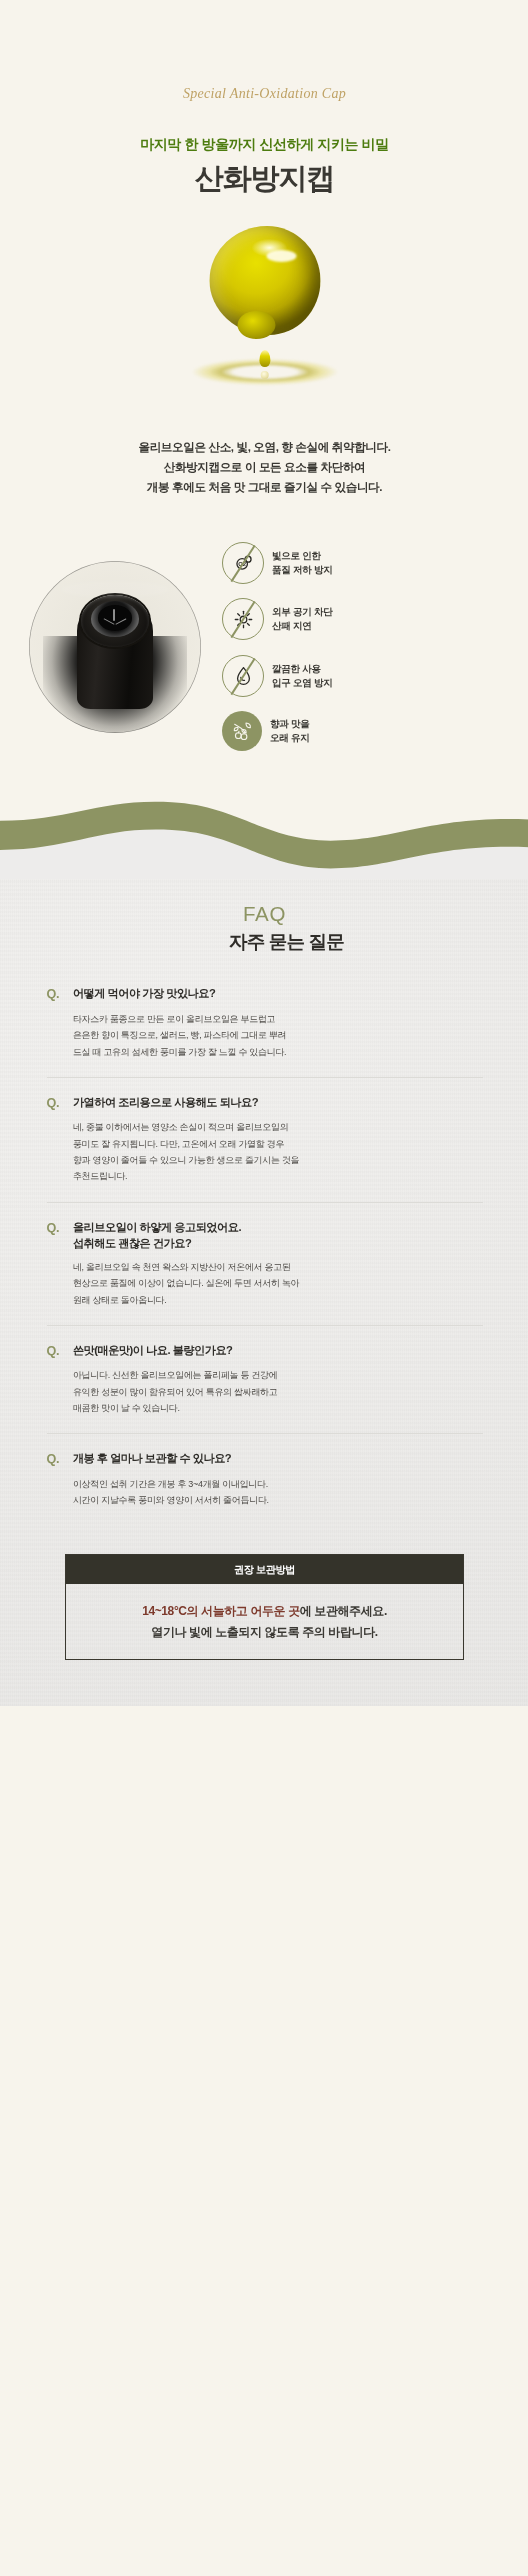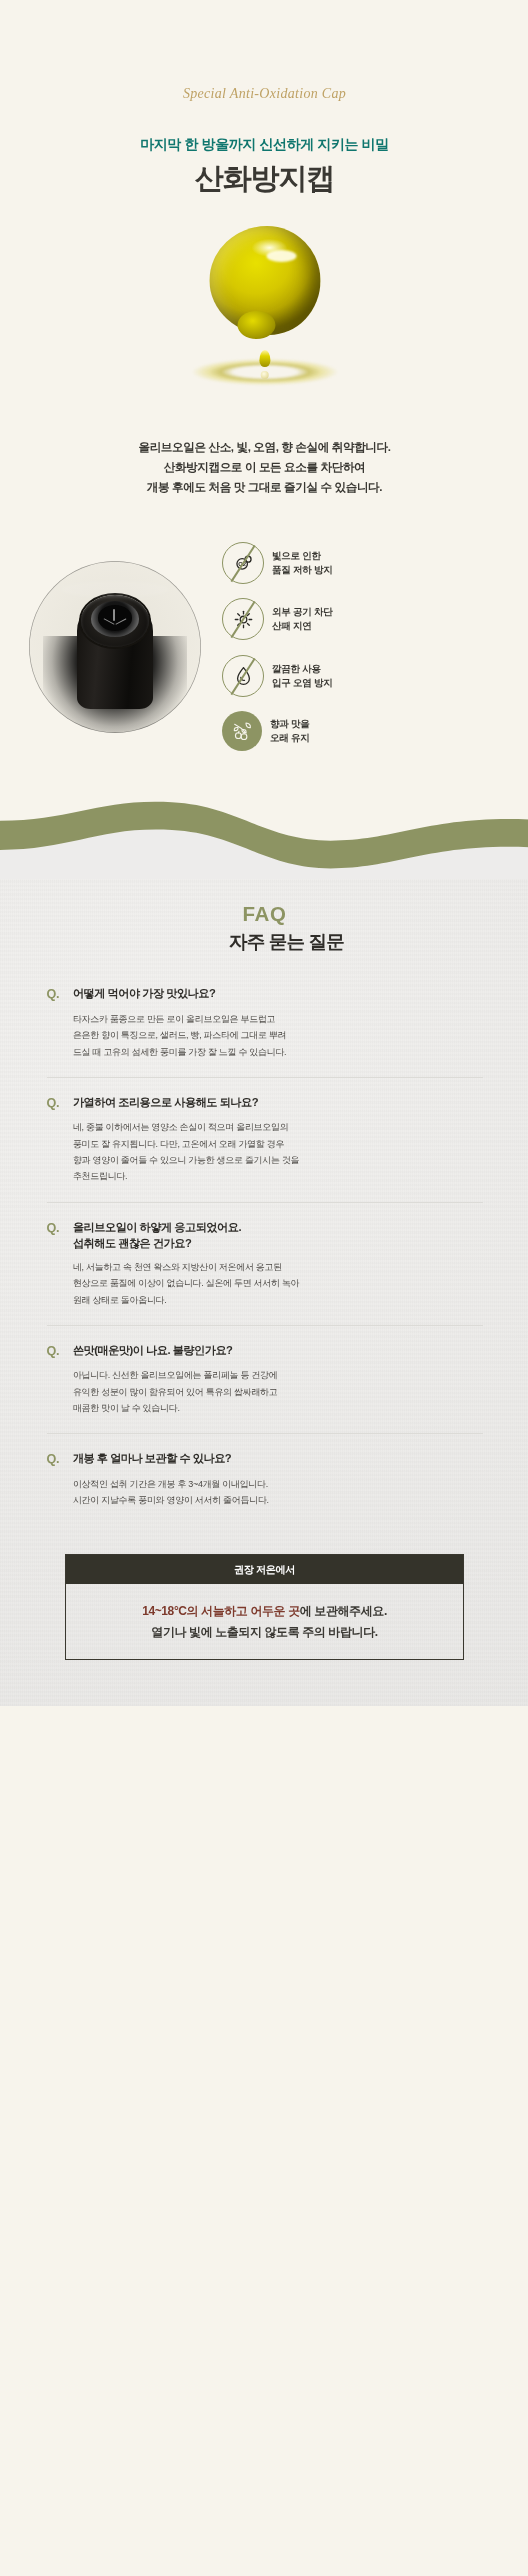--- a/index.html
+++ b/index.html
@@ -27,21 +27,21 @@
     letter-spacing:0.3px;
     color:#bfa265;
     padding-top:71px;
     margin:15px;
   }
   .hero-sub{
     margin:34px 0 0 0;
     font-size:14px;
     font-weight:700;
     letter-spacing:-0.4px;
-    color:#0f766e;
+    color:#4d7c0f;
   }
   .hero-title{
     margin:5.3px 0 0 0;
     font-size:29px;
     font-weight:800;
     letter-spacing:-1.1px;
     color:#3a3833;
   }
 
   
@@ -239,21 +239,21 @@
     background-image:
       repeating-linear-gradient(0deg, rgba(0,0,0,.012) 0px, rgba(0,0,0,.012) 0.7px, rgba(255,255,255,.02) 0.7px, rgba(255,255,255,.02) 1.3px),
       repeating-linear-gradient(90deg, rgba(0,0,0,.01) 0px, rgba(0,0,0,.01) 0.7px, rgba(255,255,255,.02) 0.7px, rgba(255,255,255,.02) 2px),
       radial-gradient(circle at 30% 20%, #f2f1ef 0%, #e9e8e6 100%);
     padding:22.5px 0 46px 0;
   }
   .faq-head{text-align:center;padding-bottom:26.4px;}
   .faq-eyebrow{
     margin:0;
     font-size:20.5px;
-    font-weight:700;
+    font-weight:400;
     letter-spacing:0.7px;
     color:#8d9463;
   }
   .faq-title{
     margin:2.6px 0 0 0;
     font-size:18.5px;
     font-weight:800;
     letter-spacing:-0.8px;
     color:#2f2d29;
     padding-left:44px;
@@ -464,21 +464,21 @@
 향과 영양이 줄어들 수 있으니 가능한 생으로 즐기시는 것을
 추천드립니다.</div>
     </div>
 
     <div class="qa">
       <div class="qa-q">
         <span class="q-mark">Q.</span>
         <span class="q-text">올리브오일이 하얗게 응고되었어요.
 섭취해도 괜찮은 건가요?</span>
       </div>
-      <div class="qa-a">네, 서늘하고 속 천연 왁스와 지방산이 저온에서 응고된
+      <div class="qa-a">네, 올리브오일 속 천연 왁스와 지방산이 저온에서 응고된
 현상으로 품질에 이상이 없습니다. 실온에 두면 서서히 녹아
 원래 상태로 돌아옵니다.</div>
     </div>
 
     <div class="qa">
       <div class="qa-q">
         <span class="q-mark">Q.</span>
         <span class="q-text">쓴맛(매운맛)이 나요. 불량인가요?</span>
       </div>
       <div class="qa-a">아닙니다. 신선한 올리브오일에는 폴리페놀 등 건강에
@@ -489,21 +489,21 @@
     <div class="qa">
       <div class="qa-q">
         <span class="q-mark">Q.</span>
         <span class="q-text">개봉 후 얼마나 보관할 수 있나요?</span>
       </div>
       <div class="qa-a">이상적인 섭취 기간은 개봉 후 3~4개월 이내입니다.
 시간이 지날수록 풍미와 영양이 서서히 줄어듭니다.</div>
     </div>
 
     <div class="storage">
-      <div class="storage-head">권장 저온에서</div>
+      <div class="storage-head">권장 보관방법</div>
       <div class="storage-body">
         <span class="hl">14~18°C의 서늘하고 어두운 곳</span><span>에 보관해주세요.</span><br>
         <span>열기나 빛에 노출되지 않도록 주의 바랍니다.</span>
       </div>
     </div>
 
   </section>
 </div>
 
 

